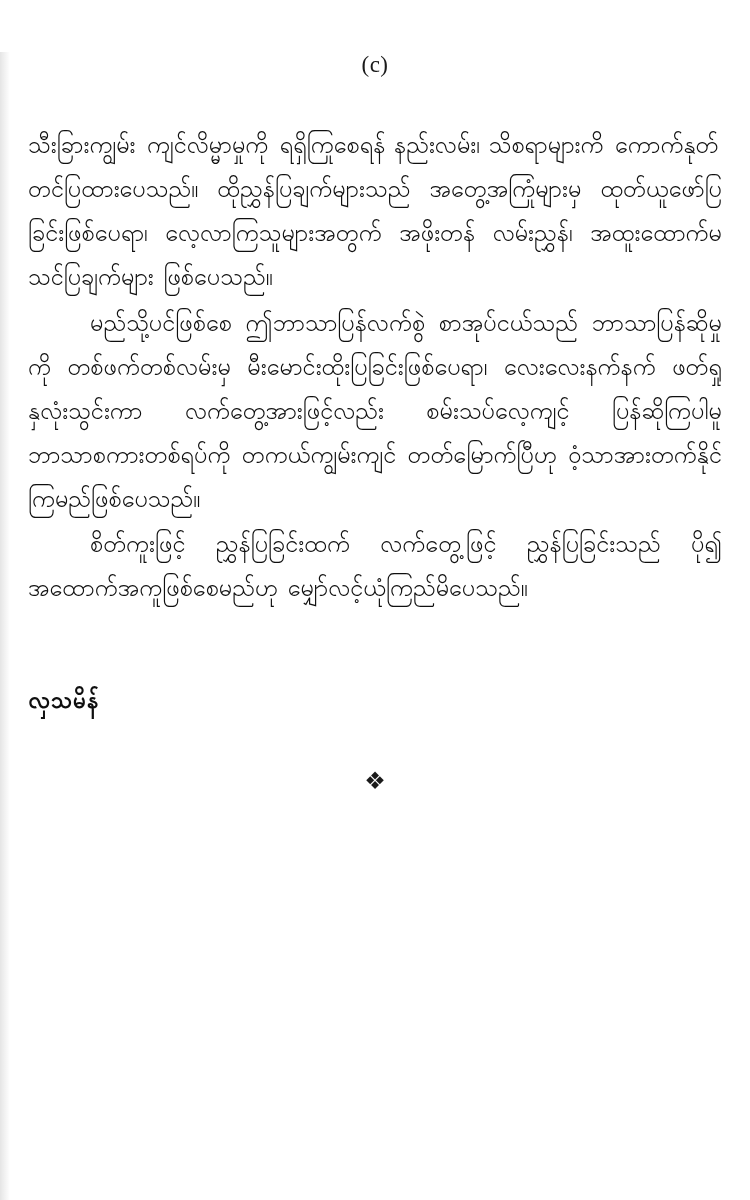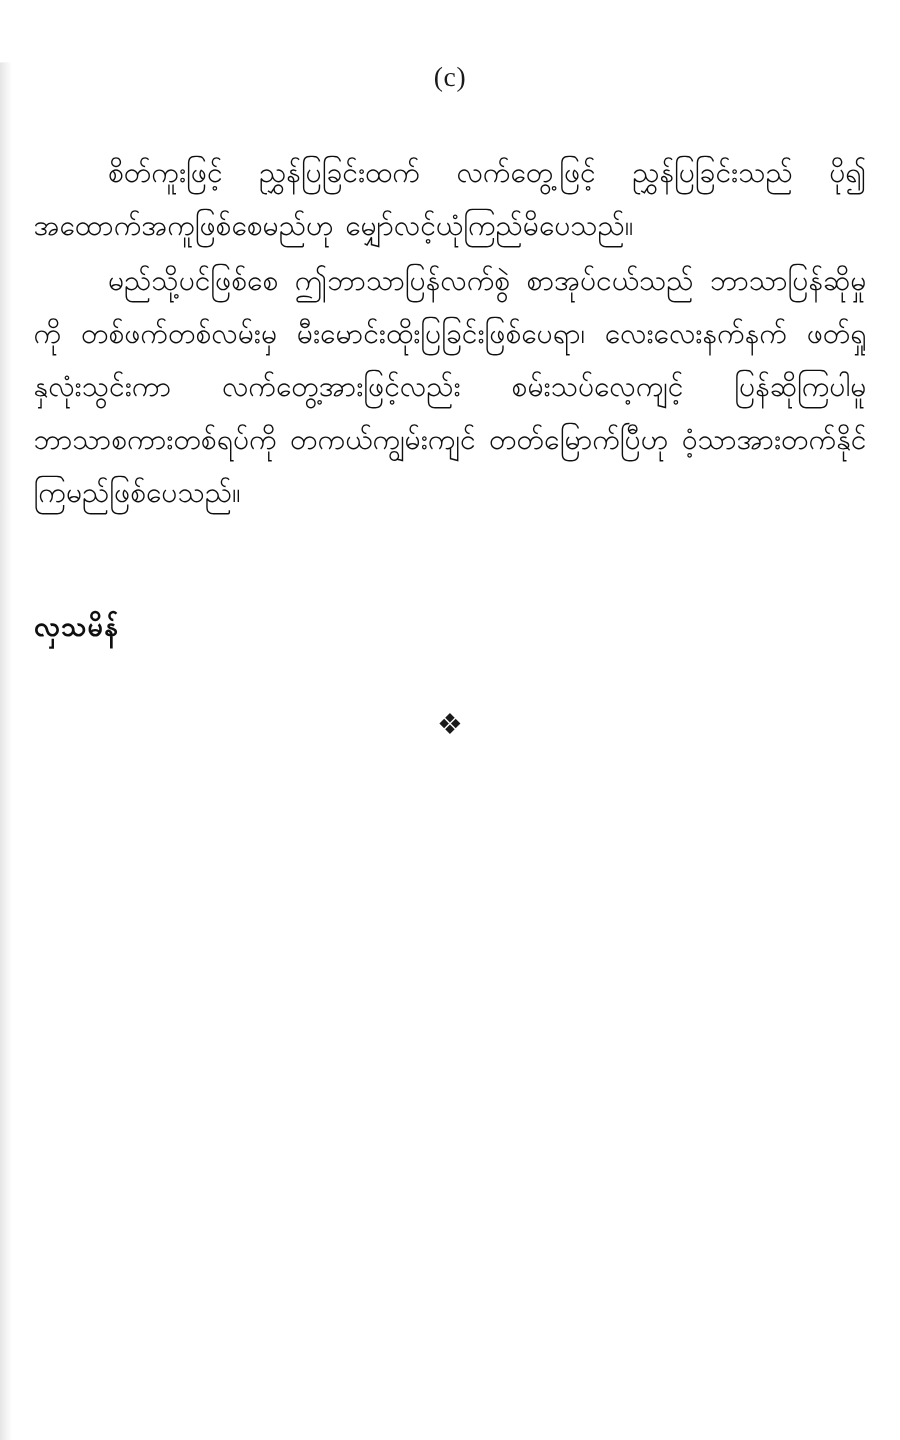--- a/index.html
+++ b/index.html
@@ -74,21 +74,22 @@
 </head>
 <body>
 
 <div class="page">
 
   <div class="edge-shadow-left"></div>
 
   <div class="page-label">(c)</div>
 
   <div class="body-text">
+    <p class="para">သီးခြားကျွမ်း ကျင်လိမ္မာမှုကို ရရှိကြစေရန် နည်းလမ်း၊ သိစရာများကို ကောက်နုတ် တင်ပြထားပေသည်။ ထိုညွှန်ပြချက်များသည် အတွေ့အကြုံများမှ ထုတ်ယူဖော်ပြခြင်းဖြစ်ပေရာ၊ လေ့လာကြသူများအတွက် အဖိုးတန် လမ်းညွှန်၊ အထူးထောက်မ သင်ပြချက်များ ဖြစ်ပေသည်။</p>
+    <p class="para indent">မည်သို့ပင်ဖြစ်စေ ဤဘာသာပြန်လက်စွဲ စာအုပ်ငယ်သည် ဘာသာပြန်ဆိုမှုကို တစ်ဖက်တစ်လမ်းမှ မီးမောင်းထိုးပြခြင်းဖြစ်ပေရာ၊ လေးလေးနက်နက် ဖတ်ရှုနှလုံးသွင်းကာ လက်တွေ့အားဖြင့်လည်း စမ်းသပ်လေ့ကျင့် ပြန်ဆိုကြပါမူ ဘာသာစကားတစ်ရပ်ကို တကယ်ကျွမ်းကျင် တတ်မြောက်ပြီဟု ဝံ့သာအားတက်နိုင်ကြမည်ဖြစ်ပေသည်။</p>
     <p class="para indent">စိတ်ကူးဖြင့် ညွှန်ပြခြင်းထက် လက်တွေ့ဖြင့် ညွှန်ပြခြင်းသည် ပို၍ အထောက်အကူဖြစ်စေမည်ဟု မျှော်လင့်ယုံကြည်မိပေသည်။</p>
-    <p class="para indent">မည်သို့ပင်ဖြစ်စေ ဤဘာသာပြန်လက်စွဲ စာအုပ်ငယ်သည် ဘာသာပြန်ဆိုမှုကို တစ်ဖက်တစ်လမ်းမှ မီးမောင်းထိုးပြခြင်းဖြစ်ပေရာ၊ လေးလေးနက်နက် ဖတ်ရှုနှလုံးသွင်းကာ လက်တွေ့အားဖြင့်လည်း စမ်းသပ်လေ့ကျင့် ပြန်ဆိုကြပါမူ ဘာသာစကားတစ်ရပ်ကို တကယ်ကျွမ်းကျင် တတ်မြောက်ပြီဟု ဝံ့သာအားတက်နိုင်ကြမည်ဖြစ်ပေသည်။</p>
   </div>
 
   <div class="signature">လှသမိန်</div>
 
   <div class="ornament">❖</div>
 
 </div>
 
 </body></html>

